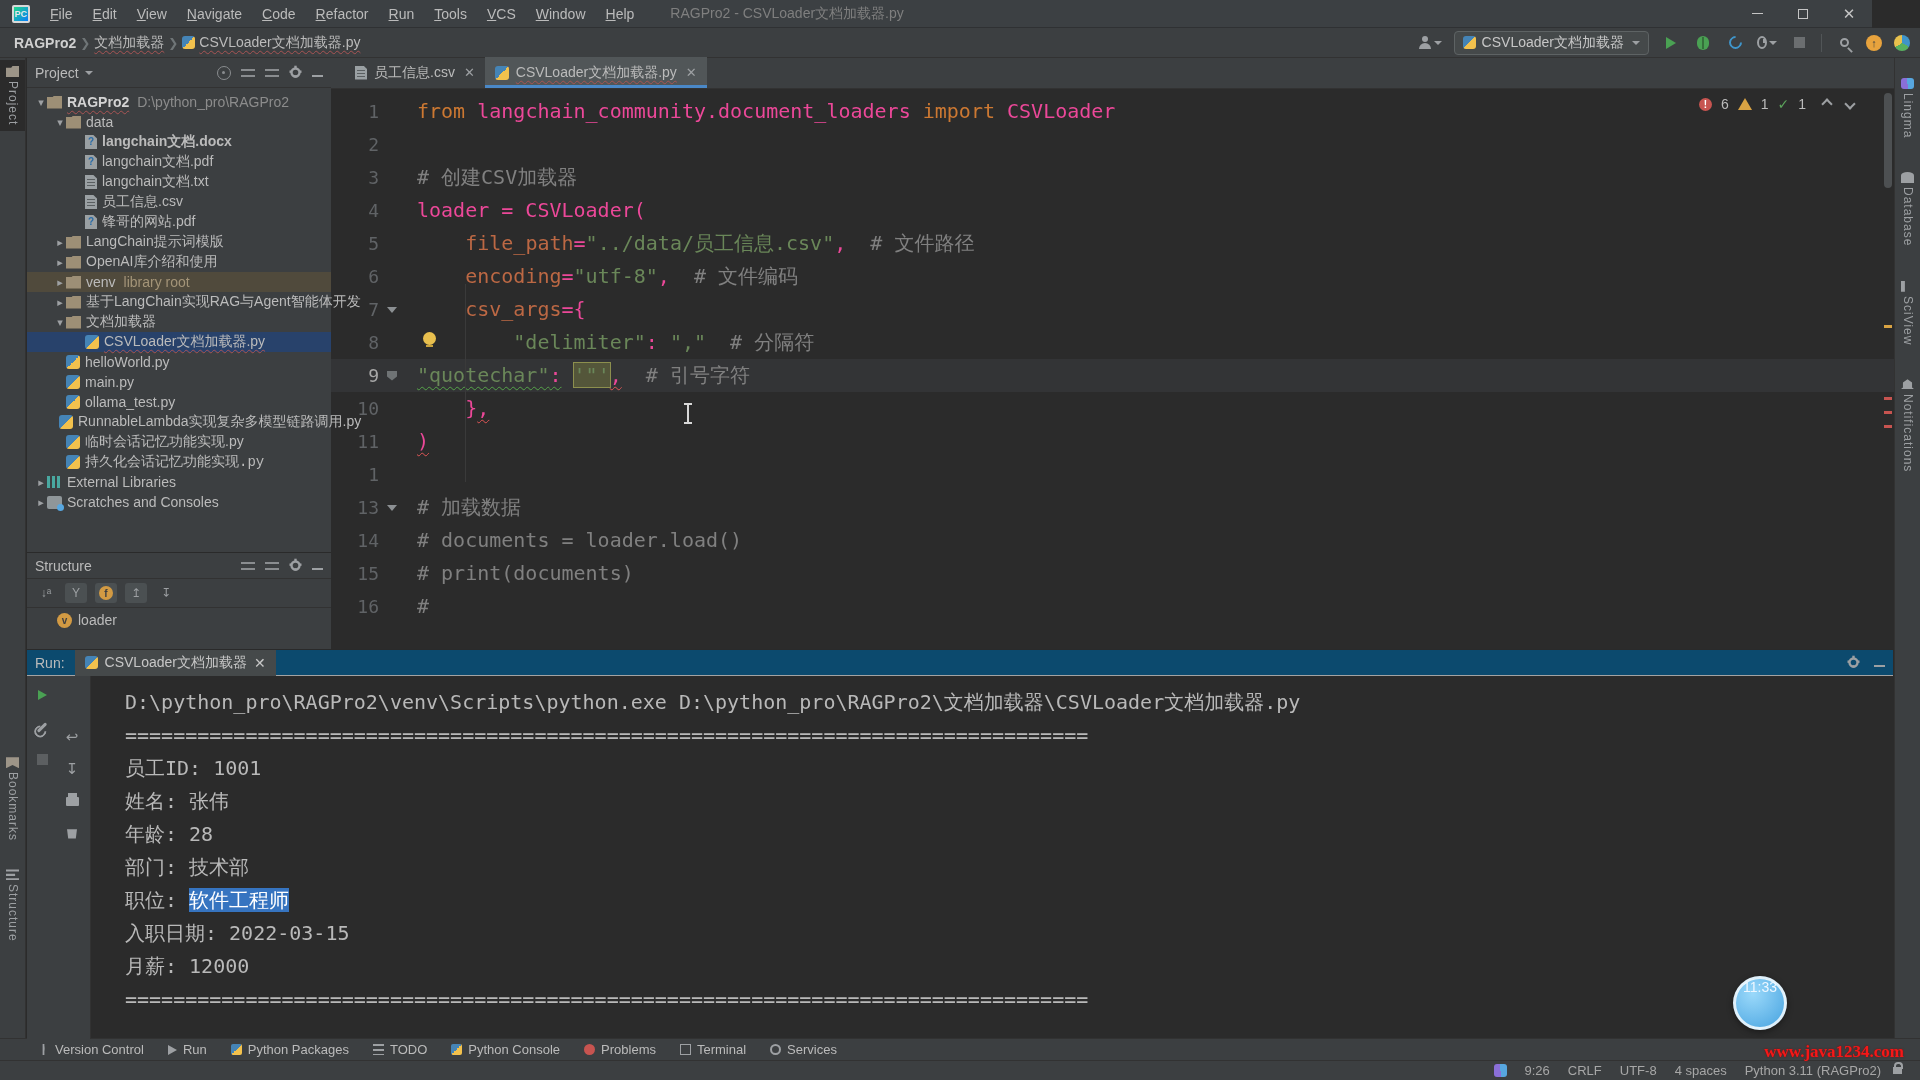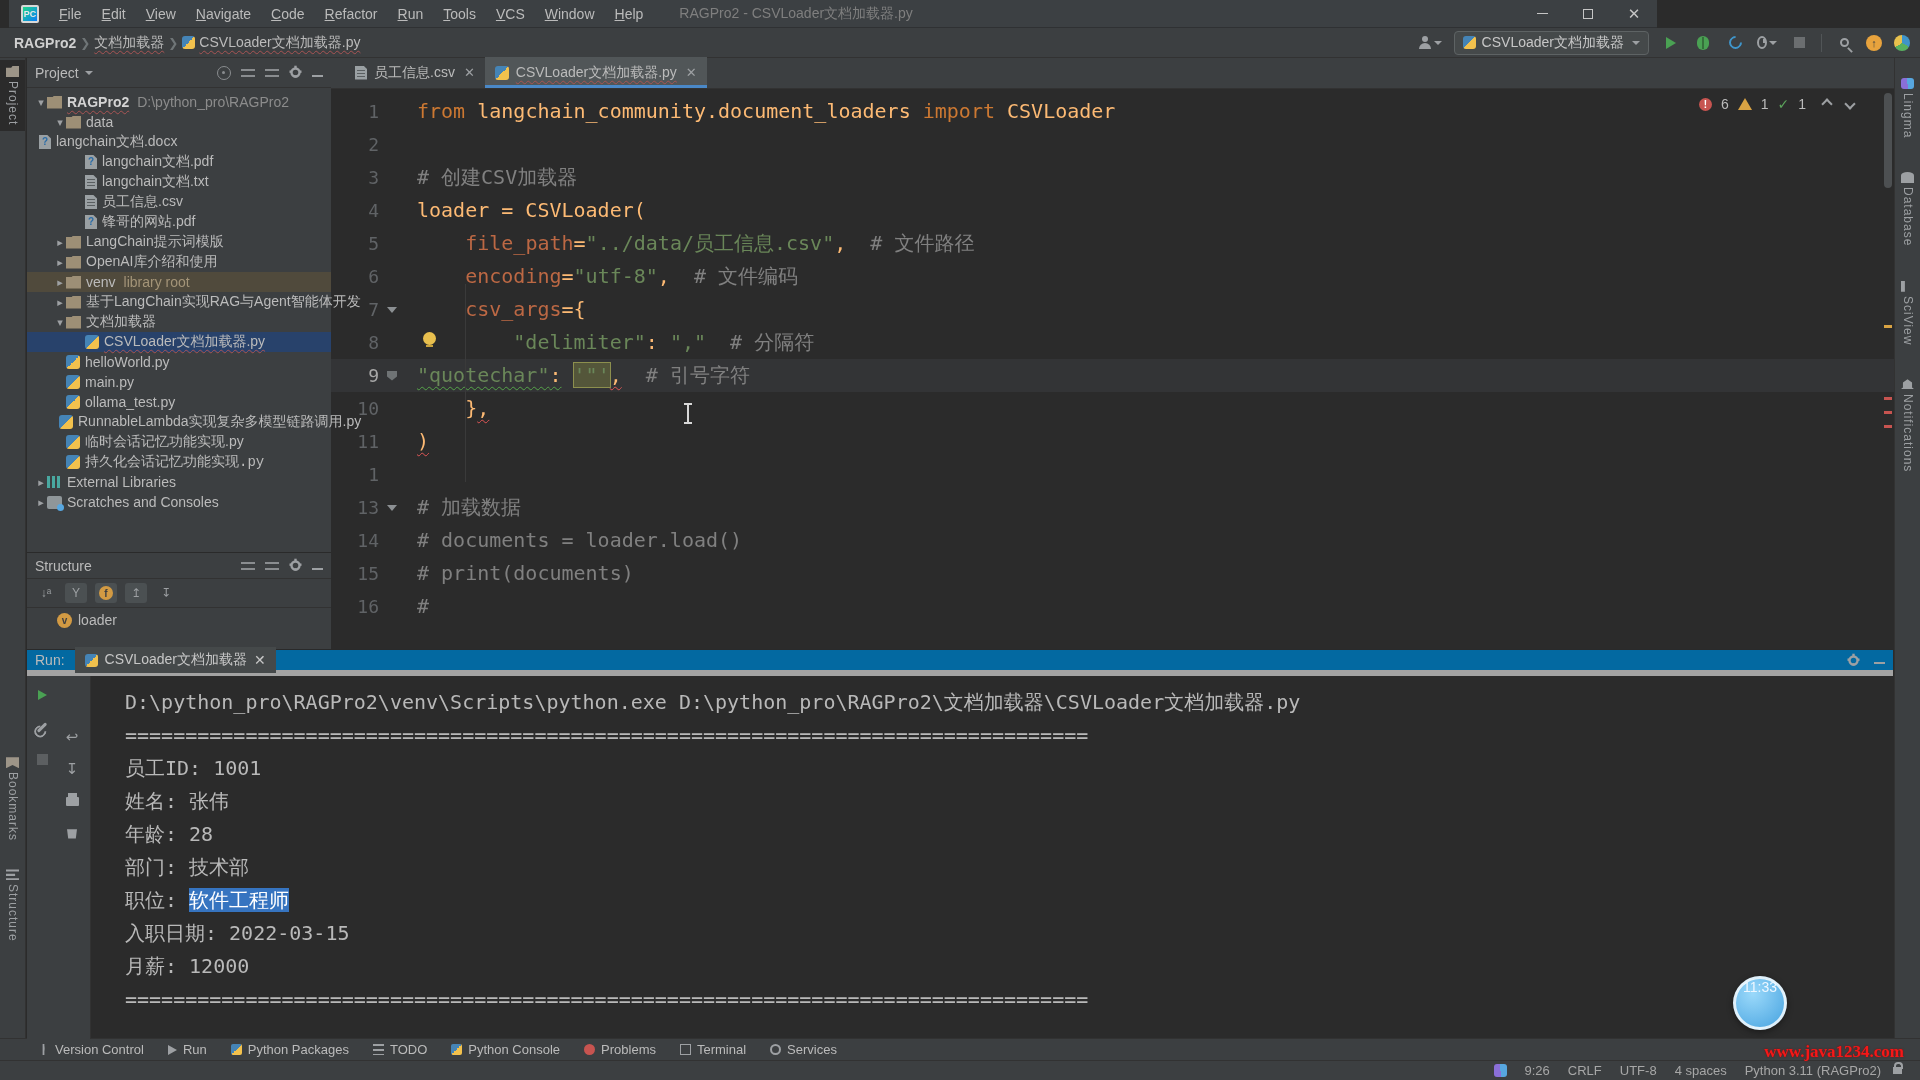--- a/index.html
+++ b/index.html
@@ -1,21 +1,21 @@
 <!DOCTYPE html>
 <html><head>
 <meta charset="utf-8">
 <style>
   html,body{margin:0;padding:0;background:#1e1e1e;}
   *{box-sizing:border-box;}
   #app{position:relative;width:1920px;height:1080px;background:#2b2b2b;overflow:hidden;
        font-family:"Liberation Sans","DejaVu Sans",sans-serif;color:#bbbbbb;font-size:14px;}
 
   
-  .titlebar{position:absolute;left:9px;top:0;width:1648px;height:28px;background:#3c4043;
+  .titlebar{position:absolute;left:0;top:0;width:1872px;height:28px;background:#3c4043;
             display:flex;align-items:center;border-bottom:1px solid #2f3133;text-align:right;}
   .pc-logo{width:18px;height:18px;margin:0 10px 0 12px;border:2px solid #d8d8d8;border-radius:2px;
            font-size:9px;font-weight:bold;color:#e8e8e8;display:flex;align-items:center;justify-content:center;
            background:linear-gradient(135deg,#21d789 0%,#087cfa 100%);}
   .menu-item{padding:0 10px;height:28px;line-height:28px;color:#bbbbbb;display:inline-block;cursor:default;}
   .menu-item::first-letter{text-decoration:underline;}
   .win-title{color:#7f7f7f;margin-left:26px;}
   .win-btns{margin-left:auto;display:flex;height:28px;}
   .win-btn{width:46px;height:28px;display:flex;align-items:center;justify-content:center;color:#c5c5c5;}
   .glyph-min{width:11px;height:1px;background:#c5c5c5;}
@@ -125,21 +125,21 @@
   .gnum{width:48px;text-align:right;color:#606366;font-family:"DejaVu Sans Mono",monospace;font-size:18px;flex:none;}
   .cline.cur .gnum{color:#a8a8a8;}
   .gfold{width:26px;flex:none;display:flex;align-items:center;justify-content:center;}
   .fold-down{width:0;height:0;border-left:5px solid transparent;border-right:5px solid transparent;border-top:6px solid #8c9093;}
   .fold-pent{width:10px;height:10px;background:#6f7375;clip-path:polygon(0 0,100% 0,100% 60%,50% 100%,0 60%);}
   .ctext{font-family:"DejaVu Sans Mono","Liberation Mono",monospace;color:#a9b7c6;padding-left:12px;}
   .tk-k{color:#cc7832;}
   .tk-a{color:#bc6844;}
   .tk-s{color:#6a8759;}
   .tk-c{color:#808080;}
-  .tk-p{color:#fdba74;}
+  .tk-p{color:#ec4899;}
   .u-r{text-decoration:underline wavy #e05555 1px;text-underline-offset:4px;}
   .u-g{text-decoration:underline wavy #55a349 1px;text-underline-offset:4px;}
   .selbox{background:#54563a;outline:1px solid #8c8f4e;}
   .bulb{position:absolute;left:92px;top:274px;width:13px;height:13px;border-radius:50%;background:#e8bf4e;}
   .bulb::after{content:"";position:absolute;left:3px;top:13px;width:7px;height:2px;background:#caa33c;}
   .inspections{position:absolute;right:40px;top:38px;display:flex;align-items:center;gap:9px;font-size:14px;color:#bbbbbb;}
   .err-ic{width:13px;height:13px;border-radius:50%;background:#c75450;color:#fff;font-size:10px;font-weight:bold;
           display:flex;align-items:center;justify-content:center;}
   .warn-ic{width:0;height:0;border-left:7px solid transparent;border-right:7px solid transparent;border-bottom:12px solid #d9a343;position:relative;}
   .ok-ic{color:#5ba35b;font-weight:bold;}
@@ -148,21 +148,21 @@
   .scrollbar{position:absolute;right:0;top:31px;width:12px;bottom:0;}
   .sb-thumb{position:absolute;left:2px;right:2px;top:4px;height:95px;background:#4d5052;border-radius:4px;}
   .sb-mark{position:absolute;left:2px;width:8px;height:3px;}
   .guide{position:absolute;width:1px;background:#3a3a3a;}
   .ibeam{position:absolute;left:356px;top:347px;width:2px;height:17px;background:#d8d8d8;}
   .ibeam::before,.ibeam::after{content:"";position:absolute;left:-3px;width:8px;height:2px;background:#d8d8d8;}
   .ibeam::before{top:-2px;} .ibeam::after{bottom:-2px;}
 
   
   .run-panel{position:absolute;left:27px;top:649px;right:27px;height:389px;background:#2b2b2b;z-index:4;border-top:1px solid #2a2a2a;}
-  .run-head{height:26px;background:#0369a1;display:flex;align-items:center;padding:0 8px;border-bottom:6px solid #a3a3a3;justify-content:center;}
+  .run-head{height:26px;background:#0c4a6e;display:flex;align-items:center;padding:0 8px;border-bottom:1px solid #a3a3a3;justify-content:center;}
   .run-label{color:#bbbbbb;margin-right:10px;}
   .run-tab{display:flex;align-items:center;gap:7px;background:#45494a;height:26px;padding:0 10px;color:#c7c7c7;}
   .run-head-icons{margin-left:auto;display:flex;gap:14px;align-items:center;}
   .run-body{display:flex;height:363px;}
   .run-tools{width:64px;background:#3c3f41;border-right:1px solid #323232;display:flex;padding-top:8px;}
   .rt-col{width:30px;display:flex;flex-direction:column;align-items:center;gap:14px;padding-top:2px;}
   .rt-col2{padding-top:44px;}
   .rt{width:18px;height:18px;display:flex;align-items:center;justify-content:center;color:#9da0a3;font-size:15px;}
   .tri-green-s{width:0;height:0;border-top:5px solid transparent;border-bottom:5px solid transparent;border-left:9px solid #4aa153;}
   .wrench{width:12px;height:3px;background:#9da0a3;transform:rotate(-45deg);border-radius:2px;position:relative;}
@@ -324,21 +324,21 @@
           <span class="chev">▾</span>
           <span class="ic ic-folder"></span>
           <span class="lbl wavy-red">RAGPro2</span>
           <span class="sfx">D:\python_pro\RAGPro2</span>
         </div>
         <div class="trow" style="padding-left: 27px;">
           <span class="chev">▾</span>
           <span class="ic ic-folder"></span>
           <span class="lbl">data</span>
         </div>
-        <div class="trow" style="">
+        <div class="trow" style="padding-left: 46px; font-weight: bold;">
           <span class="chev"></span>
           <span class="ic ic-doc q"></span>
           <span class="lbl">langchain文档.docx</span>
         </div>
         <div class="trow" style="padding-left: 46px;">
           <span class="chev"></span>
           <span class="ic ic-doc q"></span>
           <span class="lbl">langchain文档.pdf</span>
         </div>
         <div class="trow" style="padding-left: 46px;">

